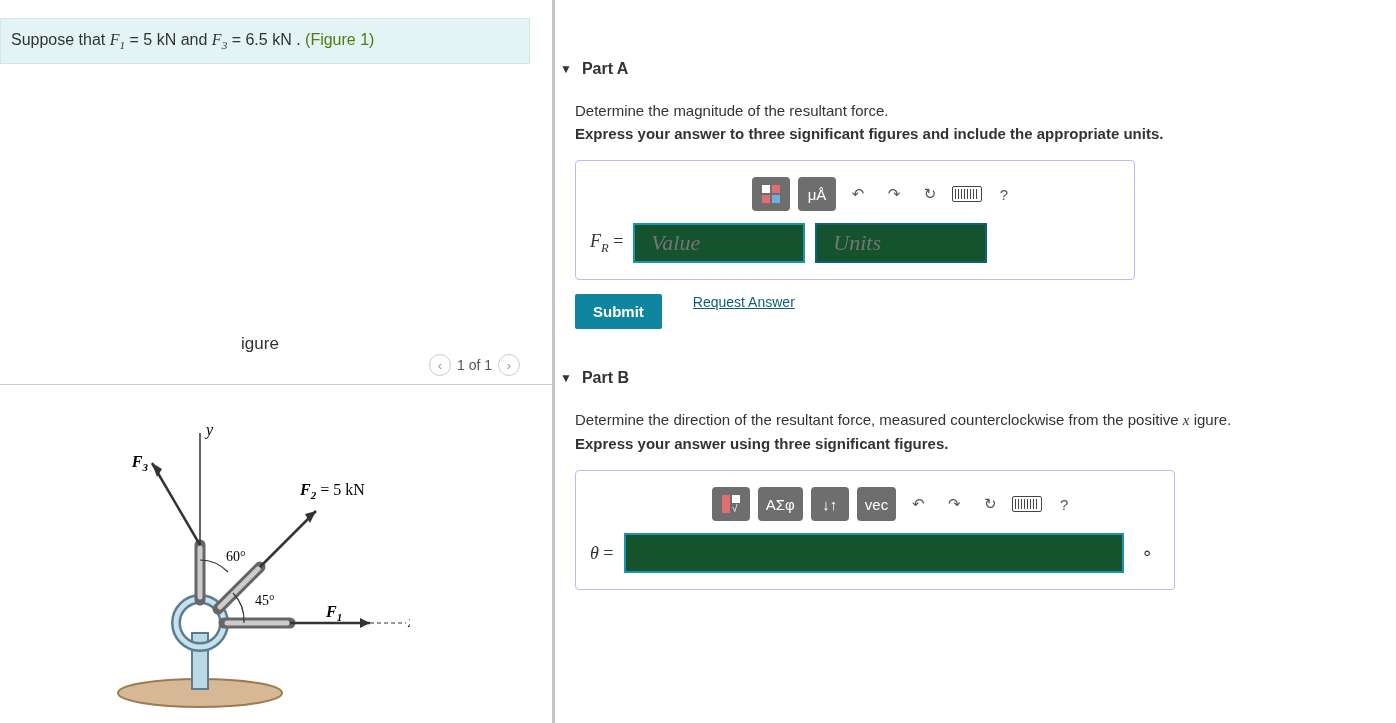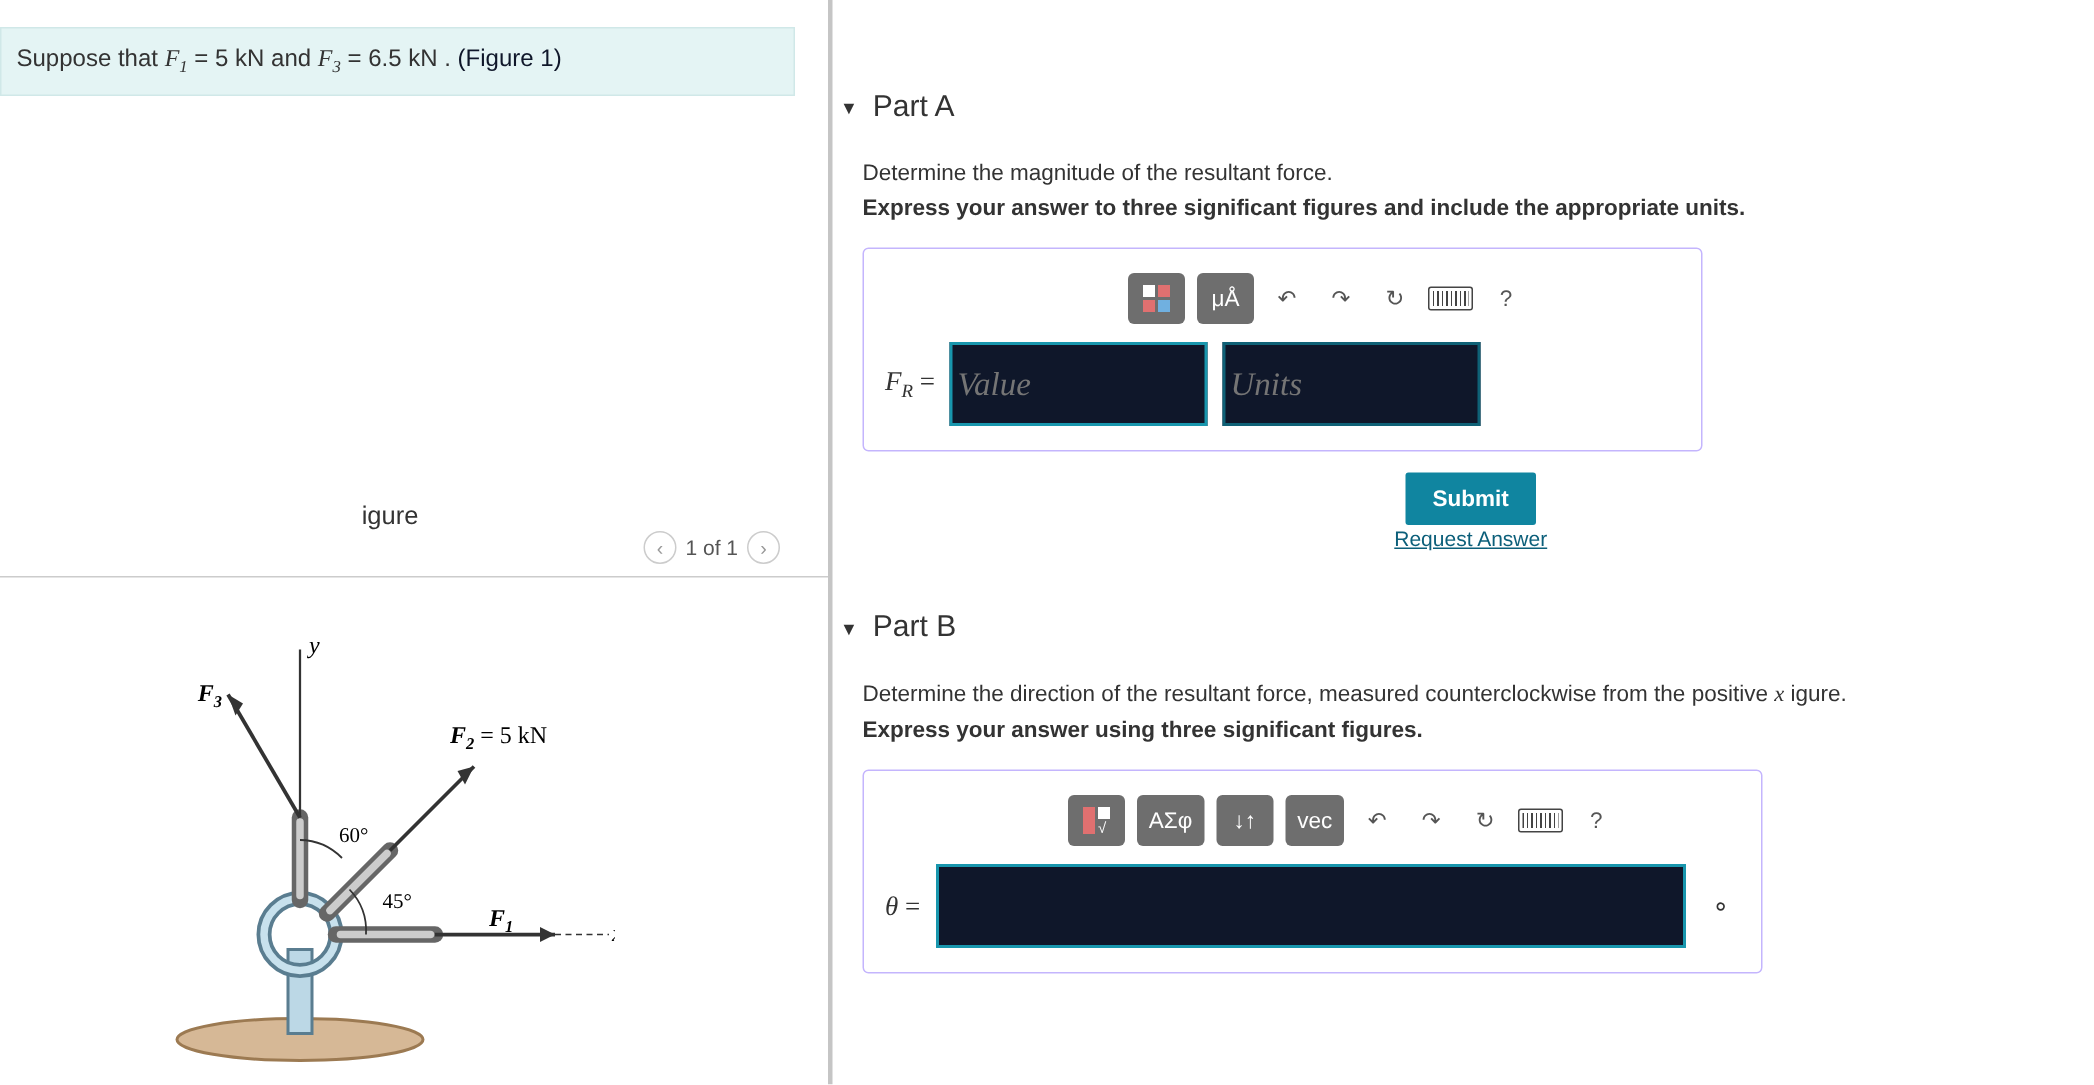--- a/index.html
+++ b/index.html
@@ -3,56 +3,56 @@
 <meta charset="utf-8">
 <style>
   * { box-sizing: border-box; margin: 0; padding: 0; }
   html, body { width: 1396px; height: 723px; font-family: Arial, Helvetica, sans-serif; color: #333; background: #fff; overflow: hidden; }
   .layout { display: flex; height: 100%; }
   .left { width: 555px; border-right: 3px solid #c5c5c5; position: relative; padding-top: 18px; }
   .right { flex: 1; padding: 0; }
 
   
   .given-box { background: #e4f4f4; border: 1px solid #d0e8e8; padding: 12px 10px; margin: 0 20px 0 0; width: 530px; font-size: 16px; color: #333; }
-  .figlink { color: #0f172a; cursor: pointer; }
+  .figlink { color: #4d7c0f; cursor: pointer; }
   .it { font-style: italic; font-family: 'Times New Roman', serif; }
   .figure-head { margin-top: 270px; padding: 0 32px 8px 0; display: flex; align-items: center; border-bottom: 1px solid #ccc; flex-direction: column; }
   .figure-head .title { font-size: 17px; }
   .figpager { margin-left: auto; display: flex; align-items: center; gap: 6px; font-size: 14px; color: #555; }
   .navbtn { width: 22px; height: 22px; border: 1px solid #ccc; border-radius: 50%; background: #fff; display: inline-flex; align-items: center; justify-content: center; color: #999; font-size: 13px; cursor: pointer; }
   .figure-img { padding: 20px 30px; }
   .figure-svg { display: block; }
 
   
   .part { margin: 60px 0 0 20px; }
   .part + .part { margin-top: 40px; }
   .part-head { display: flex; align-items: center; gap: 10px; padding-bottom: 8px; margin-left: -15px; }
   .part-head .caret { font-size: 12px; color: #333; }
-  .part-head .title { font-weight: normal; font-size: 20px; }
+  .part-head .title { font-weight: bold; font-size: 16px; }
   .part-body { padding: 16px 10px 0 0; font-size: 15px; }
   .part-body .instr1 { margin-bottom: 6px; }
   .part-body .instr2 { font-weight: bold; }
 
   .answer-block { margin-top: 18px; border: 1px solid #c4b5fd; border-radius: 4px; padding: 16px 14px; display: inline-block; min-width: 560px; }
   .toolbar { display: flex; align-items: center; gap: 8px; justify-content: center; }
   .tbtn { height: 34px; min-width: 38px; border-radius: 4px; display: inline-flex; align-items: center; justify-content: center; font-size: 15px; }
   .tbtn.boxed { background: #6e6e6e; color: #fff; padding: 0 8px; }
   .tbtn.plain { color: #555; min-width: 28px; }
   .tbtn svg { display: block; }
   .kbd { border: 1px solid #444; width: 30px; height: 16px; border-radius: 2px; position: relative; }
   .kbd::after { content: ""; position: absolute; inset: 2px; background: repeating-linear-gradient(90deg,#444 0 1px,transparent 1px 3px); }
   .inputs-row { margin-top: 12px; display: flex; align-items: center; gap: 10px; }
   .lbl { font-family: 'Times New Roman', serif; font-size: 18px; white-space: nowrap; }
-  .vinput, .uinput, .tinput { height: 56px; border: 2px solid #1896ad; background: #0f172a; font-family: 'Times New Roman', serif; font-size: 22px; font-style: italic; color: #999; padding: 0 3px; }
+  .vinput, .uinput, .tinput { height: 40px; border: 2px solid #1896ad; background: #14532d; font-family: 'Times New Roman', serif; font-size: 22px; font-style: italic; color: #999; padding: 0 16px; }
   .vinput { width: 172px; }
   .uinput { width: 172px; border-color: #0f6176; }
   .tinput { width: 500px; font-style: normal; }
   .degmark { font-family: 'Times New Roman', serif; font-size: 18px; margin-left: 8px; }
 
-  .submit-row { margin-top: 14px; display: flex; align-items: center; gap: 1px; flex-direction: column; }
+  .submit-row { margin-top: 14px; display: flex; align-items: flex-start; gap: 31px; }
   .submit-btn { background: #1085a0; color: #fff; border: none; font-weight: bold; padding: 9px 18px; font-size: 15px; border-radius: 2px; cursor: pointer; }
   .req-link { color: #0c5f7a; text-decoration: underline; font-weight: normal; font-size: 14px; cursor: pointer; }
 
   sub { font-size: 0.7em; vertical-align: sub; }
 </style>
 </head>
 <body>
 
 <div class="layout">
 

